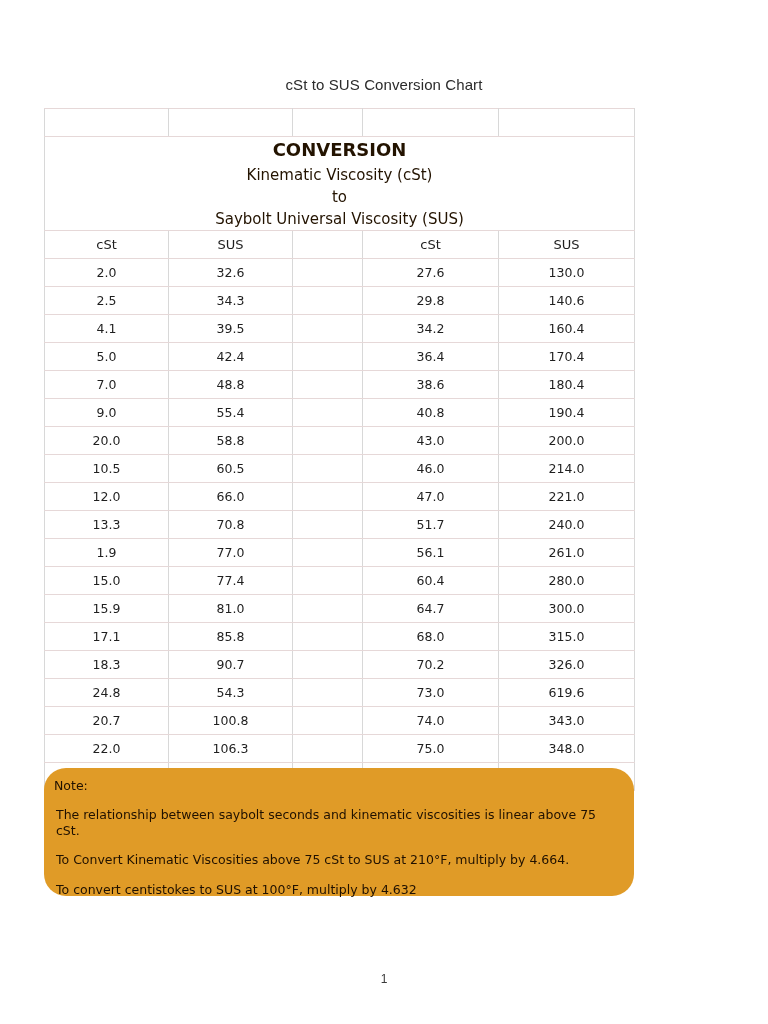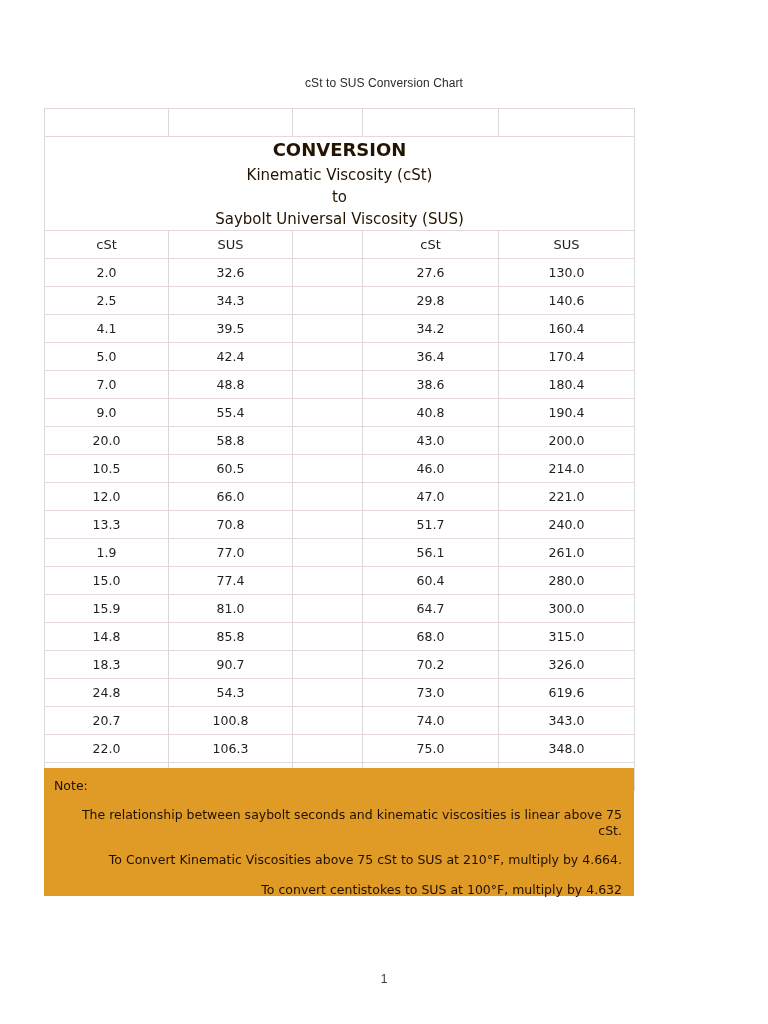--- a/index.html
+++ b/index.html
@@ -18,21 +18,21 @@
   }
 
   
   #page-title {
     position: absolute;
     left: 0;
     top: 76px;
     width: 768px;
     text-align: center;
     font-family: "Liberation Sans", sans-serif;
-    font-size: 12px;
+    font-size: 15px;
     font-weight: 400;
     color: #2b2b2b;
     letter-spacing: 0.1px;
   }
 
   
   #chart-table {
     position: absolute;
     left: 44px;
     top: 108px;
@@ -111,29 +111,29 @@
     position: absolute;
     left: 44px;
     top: 768px;
     width: 590px;
     height: 128px;
     background: #e09b27;
     box-sizing: border-box;
     padding: 10px 12px 10px 10px;
     color: #201100;
     font-size: 12.5px;
+    border-radius: 22px;
   }
   #note-block .note-label {
     margin: 0 0 14px 0;
     line-height: 1.2;
   }
   #note-block .note-line {
     margin: 0 0 14px 2px;
     line-height: 1.25;
-    text-align: right;
   }
   #note-block .note-line:last-child { margin-bottom: 0; }
 
   
   #page-number {
     position: absolute;
     left: 0;
     top: 972px;
     width: 768px;
     text-align: center;
@@ -263,21 +263,21 @@
         <td>280.0</td>
       </tr>
       <tr class="data-row">
         <td>15.9</td>
         <td>81.0</td>
         <td class="spacer-cell"></td>
         <td>64.7</td>
         <td>300.0</td>
       </tr>
       <tr class="data-row">
-        <td>14.8</td>
+        <td>17.1</td>
         <td>85.8</td>
         <td class="spacer-cell"></td>
         <td>68.0</td>
         <td>315.0</td>
       </tr>
       <tr class="data-row">
         <td>18.3</td>
         <td>90.7</td>
         <td class="spacer-cell"></td>
         <td>70.2</td>

